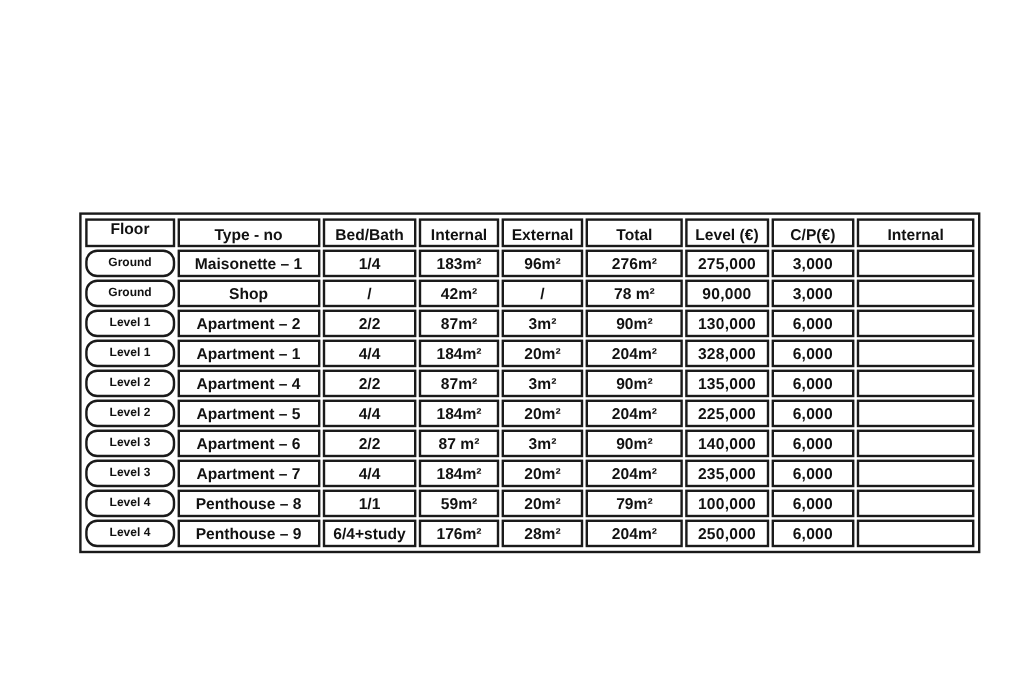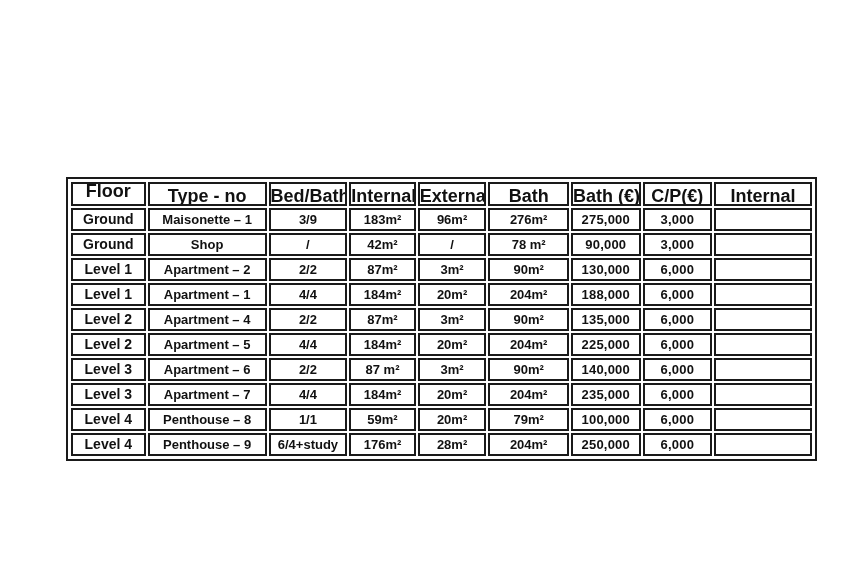--- a/index.html
+++ b/index.html
@@ -38,26 +38,26 @@
       text-align: center;
       font-size: 13px;
       font-weight: bold;
       line-height: 19px;
       white-space: nowrap;
       overflow: hidden;
       color: #111111;
     }
     th {
       height: 20px;
-      font-size: 18px;
+      font-size: 13px;
       vertical-align: bottom;
       line-height: 16px;
     }
     th.floor-h { vertical-align: top; line-height: 14px; }
-    td.floor-cell { font-size: 14px; }
+    td.floor-cell { font-size: 10px; border-radius: 10px; }
     td.num { letter-spacing: 0.2px; }
   </style>
 </head>
 <body>
 
 <div class="table-wrap">
   <table>
     <colgroup>
       <col style="width:74px">
       <col style="width:118px">
@@ -69,31 +69,31 @@
       <col style="width:69px">
       <col style="width:97px">
     </colgroup>
     <thead>
       <tr>
         <th class="floor-h">Floor</th>
         <th>Type - no</th>
         <th>Bed/Bath</th>
         <th>Internal</th>
         <th>External</th>
-        <th>Bath</th>
-        <th>Bath (€)</th>
+        <th>Total</th>
+        <th>Level (€)</th>
         <th>C/P(€)</th>
         <th>Internal</th>
       </tr>
     </thead>
     <tbody id="tbody">
         <tr>
           <td class="floor-cell">Ground</td>
           <td>Maisonette – 1</td>
-          <td>3/9</td>
+          <td>1/4</td>
           <td>183m²</td>
           <td>96m²</td>
           <td>276m²</td>
           <td class="num">275,000</td>
           <td class="num">3,000</td>
           <td></td>
         </tr>
         <tr>
           <td class="floor-cell">Ground</td>
           <td>Shop</td>
@@ -116,21 +116,21 @@
           <td class="num">6,000</td>
           <td></td>
         </tr>
         <tr>
           <td class="floor-cell">Level 1</td>
           <td>Apartment – 1</td>
           <td>4/4</td>
           <td>184m²</td>
           <td>20m²</td>
           <td>204m²</td>
-          <td class="num">188,000</td>
+          <td class="num">328,000</td>
           <td class="num">6,000</td>
           <td></td>
         </tr>
         <tr>
           <td class="floor-cell">Level 2</td>
           <td>Apartment – 4</td>
           <td>2/2</td>
           <td>87m²</td>
           <td>3m²</td>
           <td>90m²</td>

